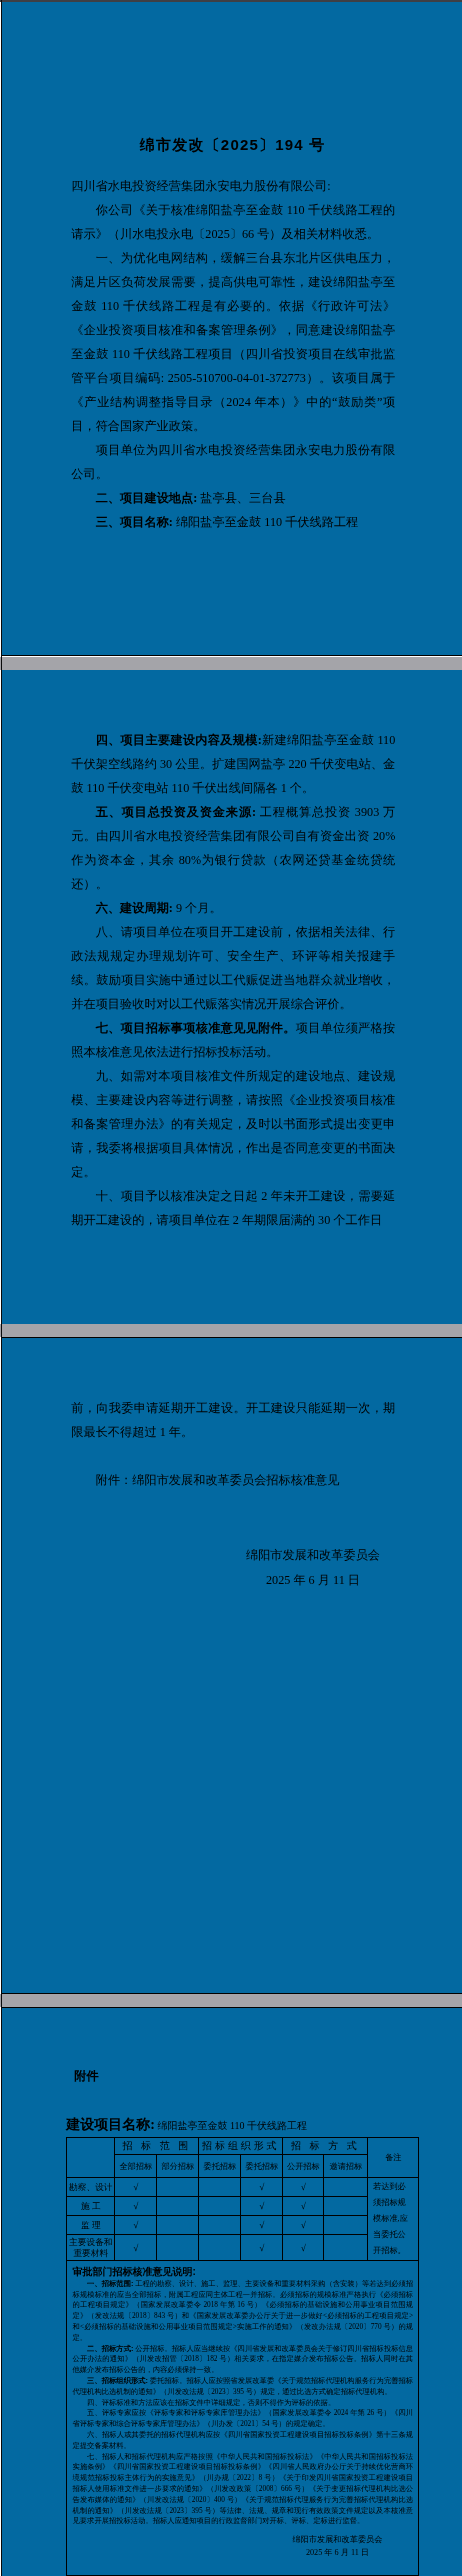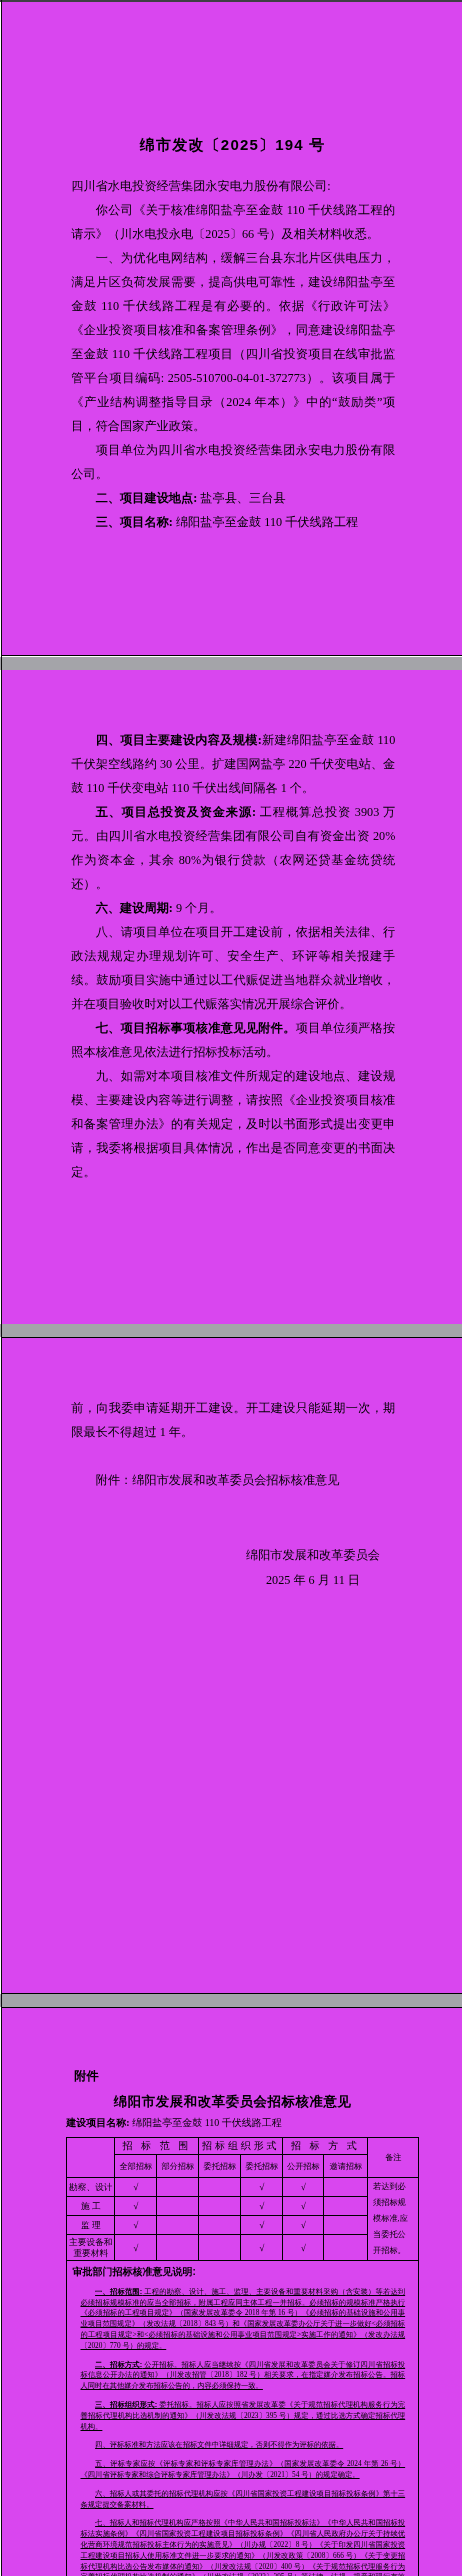--- a/index.html
+++ b/index.html
@@ -1,20 +1,20 @@
 <!DOCTYPE html>
 <html style="font-size:9.3px"><head>
 <meta charset="utf-8">
 <style>
   html,body{margin:0;padding:0;background:#fff;}
   .canvas{position:relative;width:463px;height:2576px;background:#fff;overflow:hidden;
           font-family:"Liberation Serif","DejaVu Serif",serif;color:#000;}
   .top-strip{position:absolute;left:0;top:0;width:463px;height:2.3px;background:#3f3f44;z-index:6;}
   .left-line{position:absolute;left:0.6px;top:0;width:1.7px;height:2576px;background:#0a0a0a;z-index:7;}
-  .page{position:absolute;left:2.3px;right:0;background:#d946ef;border:solid #000;border-width:0.6px 0 1.2px 0;}
+  .page{position:absolute;left:2.3px;right:0;background:#0369a1;border:solid #000;border-width:0.6px 0 1.2px 0;}
   #page1{top:2.3px;height:653px;border-top:0;}
   #page2{top:669px;height:654px;}
   #page3{top:1337px;height:655px;}
   #page4{top:2007px;height:569px;border-bottom:0;}
   .page-gap{position:absolute;left:0;right:0;height:13px;background:#a4a4a9;z-index:5;}
   #gap1{top:657px;}
   #gap2{top:1324px;}
   #gap3{top:1994px;height:13.4px;}
 
   .doc-number{position:absolute;top:134px;left:0;right:0;text-align:center;
@@ -30,34 +30,34 @@
   .blabel{font-family:Liberation Serif, serif;font-weight:bold;}
   .sig-block{position:absolute;text-align:center;font-size:12.2px;line-height:24.5px;}
   #p3-sig{top:205px;right:83px;}
 
   
   .att-label{position:absolute;top:60px;left:72px;
     font-family:"Liberation Sans","DejaVu Sans",sans-serif;font-weight:bold;font-size:12.2px;}
   .att-title{position:absolute;top:85px;left:0;right:0;text-align:center;
     font-family:"Liberation Sans","DejaVu Sans",sans-serif;font-weight:bold;font-size:13.4px;letter-spacing:0.6px;}
   .att-project{position:absolute;top:108px;left:64px;font-size:10px;}
-  .att-project .blabel{font-size:10px;}
+  .att-project .blabel{font-size:14px;}
   .att-table{position:absolute;top:129px;left:64px;width:352px;border-collapse:collapse;
     table-layout:fixed;}
   .att-table td,.att-table th{border:0.6px solid #000;padding:0;text-align:center;
     font-weight:normal;font-size:8.7px;overflow:hidden;}
   .att-table .hdr{font-family:"Liberation Sans","DejaVu Sans",sans-serif;letter-spacing:2.9px;font-size:10px;margin-top:28px;}
   .att-table .hdr2{font-family:"Liberation Sans","DejaVu Sans",sans-serif;letter-spacing:0;font-size:8.2px;}
   .att-table .rowlabel{font-size:8.7px;line-height:10.5px;padding:0 1.7px;}
   .att-table .check{font-size:9.3px;}
   .att-table .remark-cell{font-size:8.2px;line-height:16px;padding:1.2px 4.7px;text-align:left;}
   .notes-cell{text-align:left !important;vertical-align:top;height:307px;padding:3.5px 5.2px !important;}
   .notes-title{font-family:"Liberation Sans","DejaVu Sans",sans-serif;font-weight:bold;
     font-size:10px;line-height:14px;margin:0;}
-  .notes-cell p.note{margin:8px;font-size:7.3px;line-height:10.8px;text-align:justify;text-indent:2em;text-decoration:underline;}
+  .notes-cell p.note{margin:0;font-size:7.3px;line-height:10.8px;text-align:justify;text-indent:2em;}
   .notes-cell p.note .nlabel{font-family:"Liberation Sans","DejaVu Sans",sans-serif;font-weight:bold;}
   .att-sig{margin-top:5.8px;margin-left:auto;margin-right:11.7px;width:128px;text-align:center;
     font-size:8.2px;line-height:13px;}
 </style>
 </head>
 <body>
 
 <div class="canvas">
   <div class="top-strip"></div>
   <div class="left-line"></div>
@@ -76,40 +76,40 @@
   <div class="page-gap" id="gap1"></div>
 
   <div class="page" id="page2">
     <div class="body-block" id="p2-body">
       <p class="indent"><span class="blabel">四、项目主要建设内容及规模:</span><span>新建绵阳盐亭至金鼓 110 千伏架空线路约 30 公里。扩建国网盐亭 220 千伏变电站、金鼓 110 千伏变电站 110 千伏出线间隔各 1 个。</span></p>
       <p class="indent"><span class="blabel">五、项目总投资及资金来源:</span><span> 工程概算总投资 3903 万元。由四川省水电投资经营集团有限公司自有资金出资 20%作为资本金，其余 80%为银行贷款（农网还贷基金统贷统还）。</span></p>
       <p class="indent"><span class="blabel">六、建设周期:</span><span> 9 个月。</span></p>
       <p class="indent"><span>八、请项目单位在项目开工建设前，依据相关法律、行政法规规定办理规划许可、安全生产、环评等相关报建手续。鼓励项目实施中通过以工代赈促进当地群众就业增收，并在项目验收时对以工代赈落实情况开展综合评价。</span></p>
       <p class="indent"><span class="blabel">七、项目招标事项核准意见见附件。</span><span>项目单位须严格按照本核准意见依法进行招标投标活动。</span></p>
       <p class="indent"><span>九、如需对本项目核准文件所规定的建设地点、建设规模、主要建设内容等进行调整，请按照《企业投资项目核准和备案管理办法》的有关规定，及时以书面形式提出变更申请，我委将根据项目具体情况，作出是否同意变更的书面决定。</span></p>
+      <p class="indent"><span>十、项目予以核准决定之日起 2 年未开工建设，需要延期开工建设的，请项目单位在 2 年期限届满的 30 个工作日</span></p>
     </div>
   </div>
   <div class="page-gap" id="gap2"></div>
 
   <div class="page" id="page3">
     <div class="body-block" id="p3-body">
       <p><span>前，向我委申请延期开工建设。开工建设只能延期一次，期限最长不得超过 1 年。</span></p>
       <p style="height:24px"></p>
       <p class="indent"><span>附件：绵阳市发展和改革委员会招标核准意见</span></p>
     </div>
     <div class="sig-block" id="p3-sig">
       <div>绵阳市发展和改革委员会</div>
       <div>2025 年 6 月 11 日</div>
     </div>
   </div>
   <div class="page-gap" id="gap3"></div>
 
   <div class="page" id="page4">
     <div class="att-label">附件</div>
-    <div class="att-title">绵阳市发展和改革委员会招标核准意见</div>
     <div class="att-project">
       <span class="blabel">建设项目名称:</span><span> 绵阳盐亭至金鼓 110 千伏线路工程</span>
     </div>
     <table class="att-table">
       <colgroup>
         <col style="width:48px">
           <col style="width:42px">
           <col style="width:42px">
         <col style="width:42px">
           <col style="width:42px">

